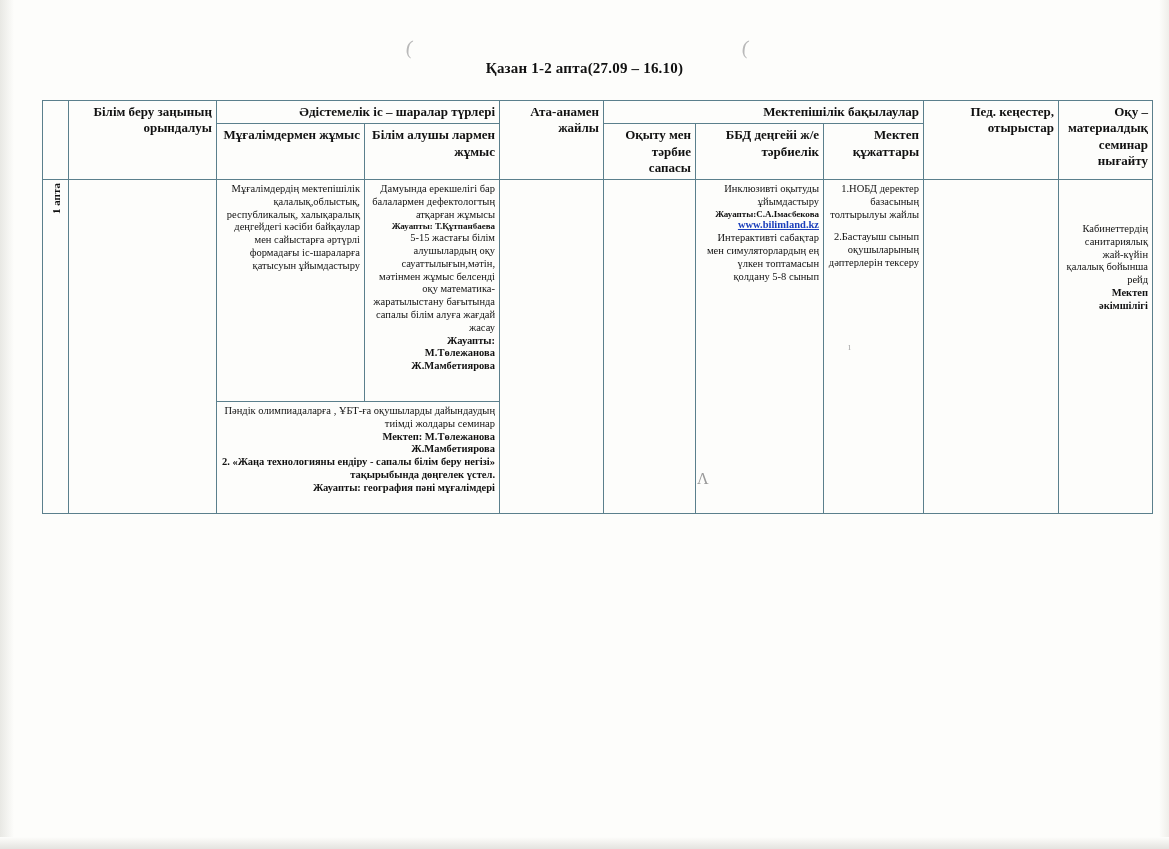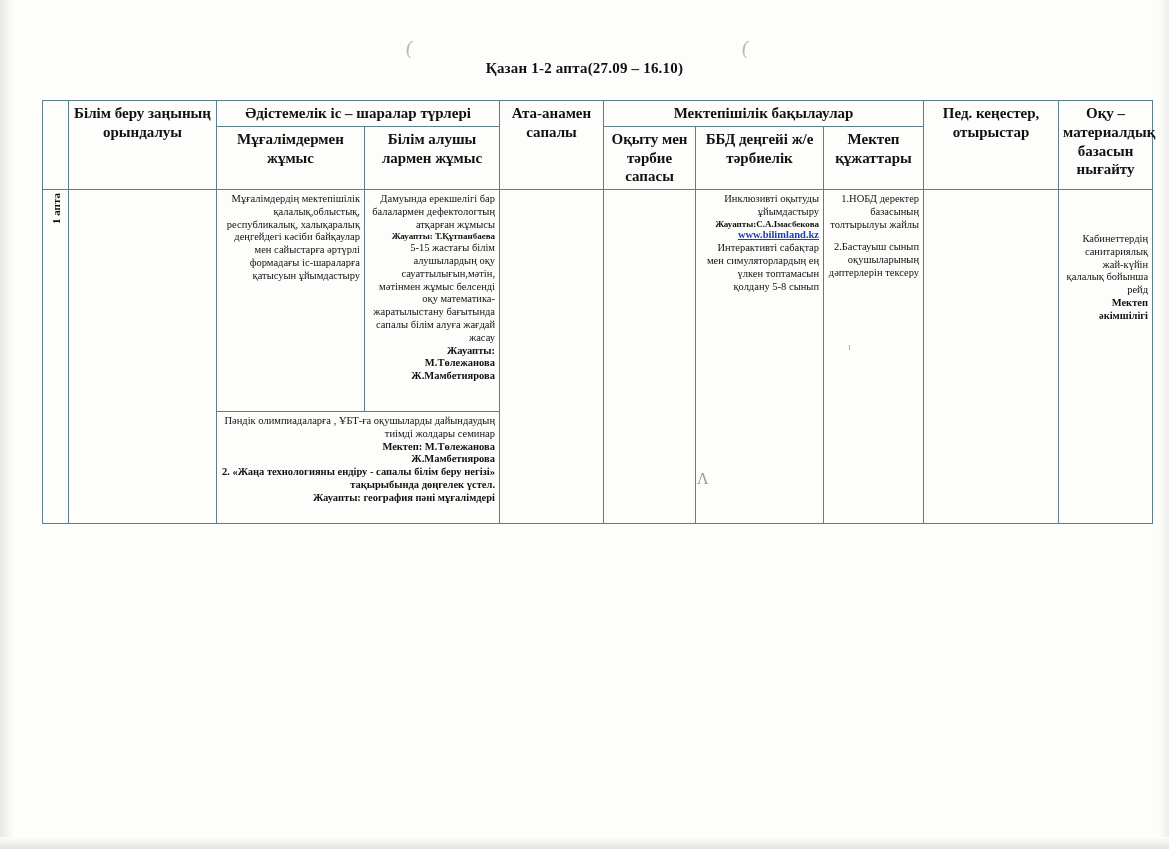--- a/index.html
+++ b/index.html
@@ -69,23 +69,23 @@
     width: 1084px;
     border-collapse: collapse;
     table-layout: fixed;
   }
   table.plan td, table.plan th {
     border: 1px solid #5b7f8c;
     vertical-align: top;
     padding: 3px 4px;
   }
   thead th {
-    text-align: center;
+    text-align: right;
     vertical-align: middle;
-    font-size: 15px;
+    font-size: 13px;
     font-weight: bold;
     line-height: 1.25;
     padding: 5px 3px;
     margin-left: 8px;
   }
   .cell-body {
     font-size: 10.5px;
     line-height: 1.22;
     text-align: right;
   }
@@ -140,24 +140,24 @@
       <col style="width:128px">
       <col style="width:100px">
       <col style="width:135px">
       <col style="width:94px">
     </colgroup>
     <thead>
       <tr>
         <th rowspan="2"></th>
         <th rowspan="2">Білім беру заңының орындалуы</th>
         <th colspan="2">Әдістемелік іс – шаралар түрлері</th>
-        <th rowspan="2">Ата-анамен сапалы</th>
+        <th rowspan="2">Ата-анамен жайлы</th>
         <th colspan="3">Мектепішілік бақылаулар</th>
         <th rowspan="2">Пед. кеңестер, отырыстар</th>
-        <th rowspan="2">Оқу – материалдық базасын нығайту</th>
+        <th rowspan="2">Оқу – материалдық семинар нығайту</th>
       </tr>
       <tr>
         <th>Мұғалімдермен жұмыс</th>
         <th>Білім алушы лармен жұмыс</th>
         <th>Оқыту мен тәрбие сапасы</th>
         <th>ББД деңгейі ж/е тәрбиелік</th>
         <th>Мектеп құжаттары</th>
       </tr>
     </thead>
     <tbody>

